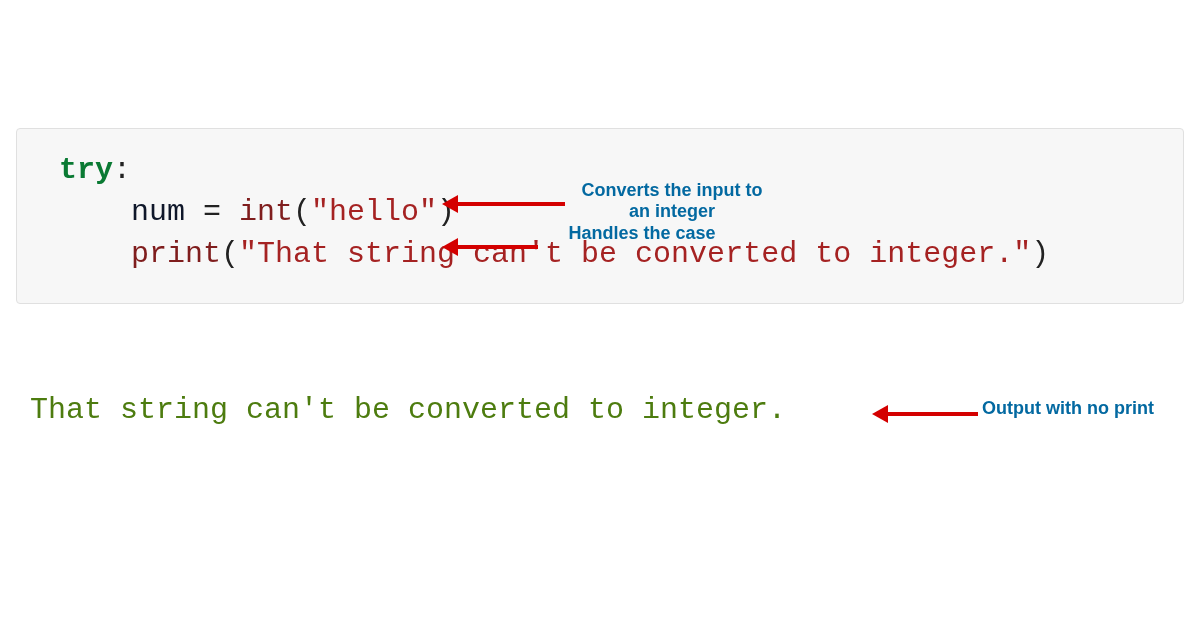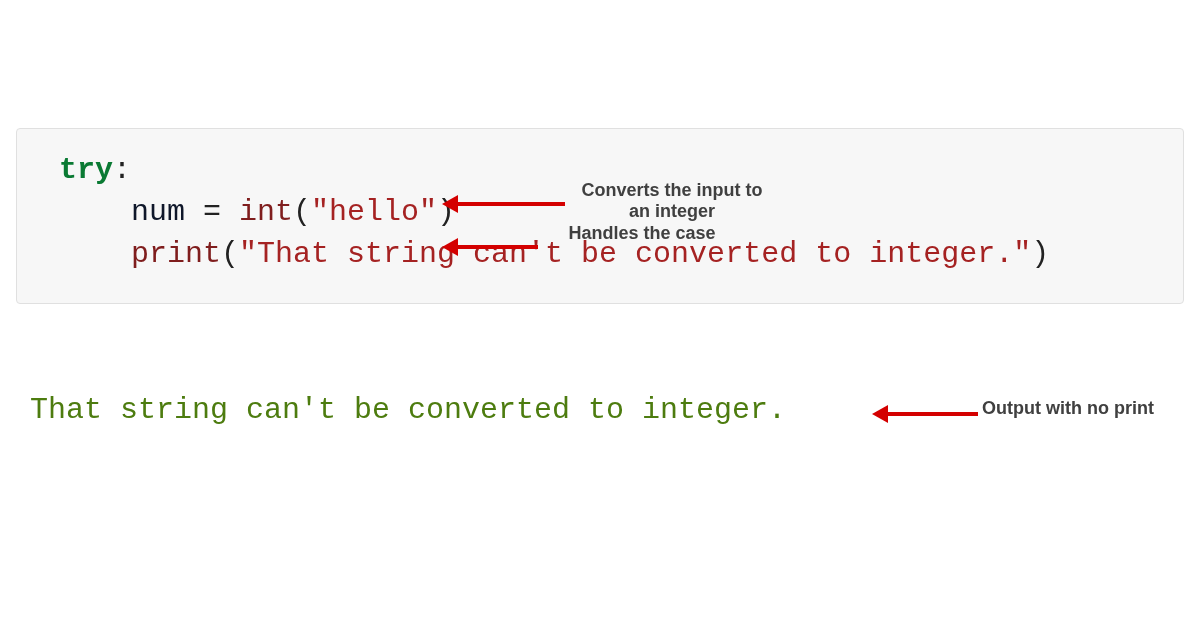--- a/index.html
+++ b/index.html
@@ -41,21 +41,21 @@
       position: absolute;
       top: 393px;
       left: 30px;
       font-size: 30px;
       font-family: "Courier New", Courier, monospace;
       color: #4d7c0f;
       white-space: pre;
     }
     .annotation {
       position: absolute;
-      color: #404040;
+      color: #0369a1;
       font-family: Arial, Helvetica, sans-serif;
       font-weight: bold;
       font-size: 18px;
       line-height: 1.15;
       text-align: center;
     }
     .arrow {
       position: absolute;
       display: flex;
       align-items: center;

